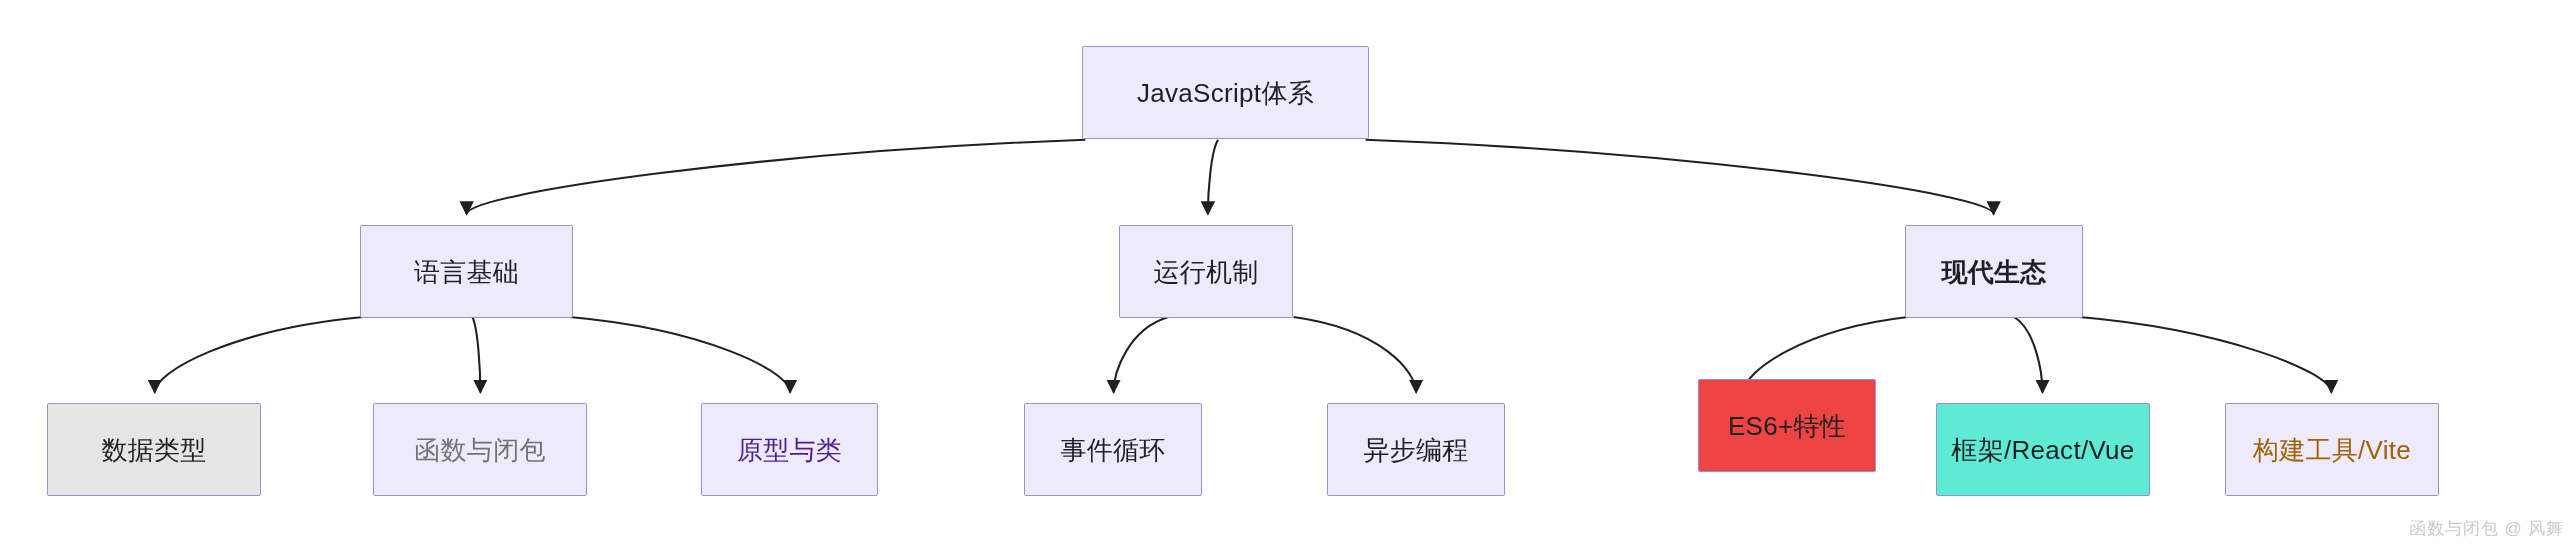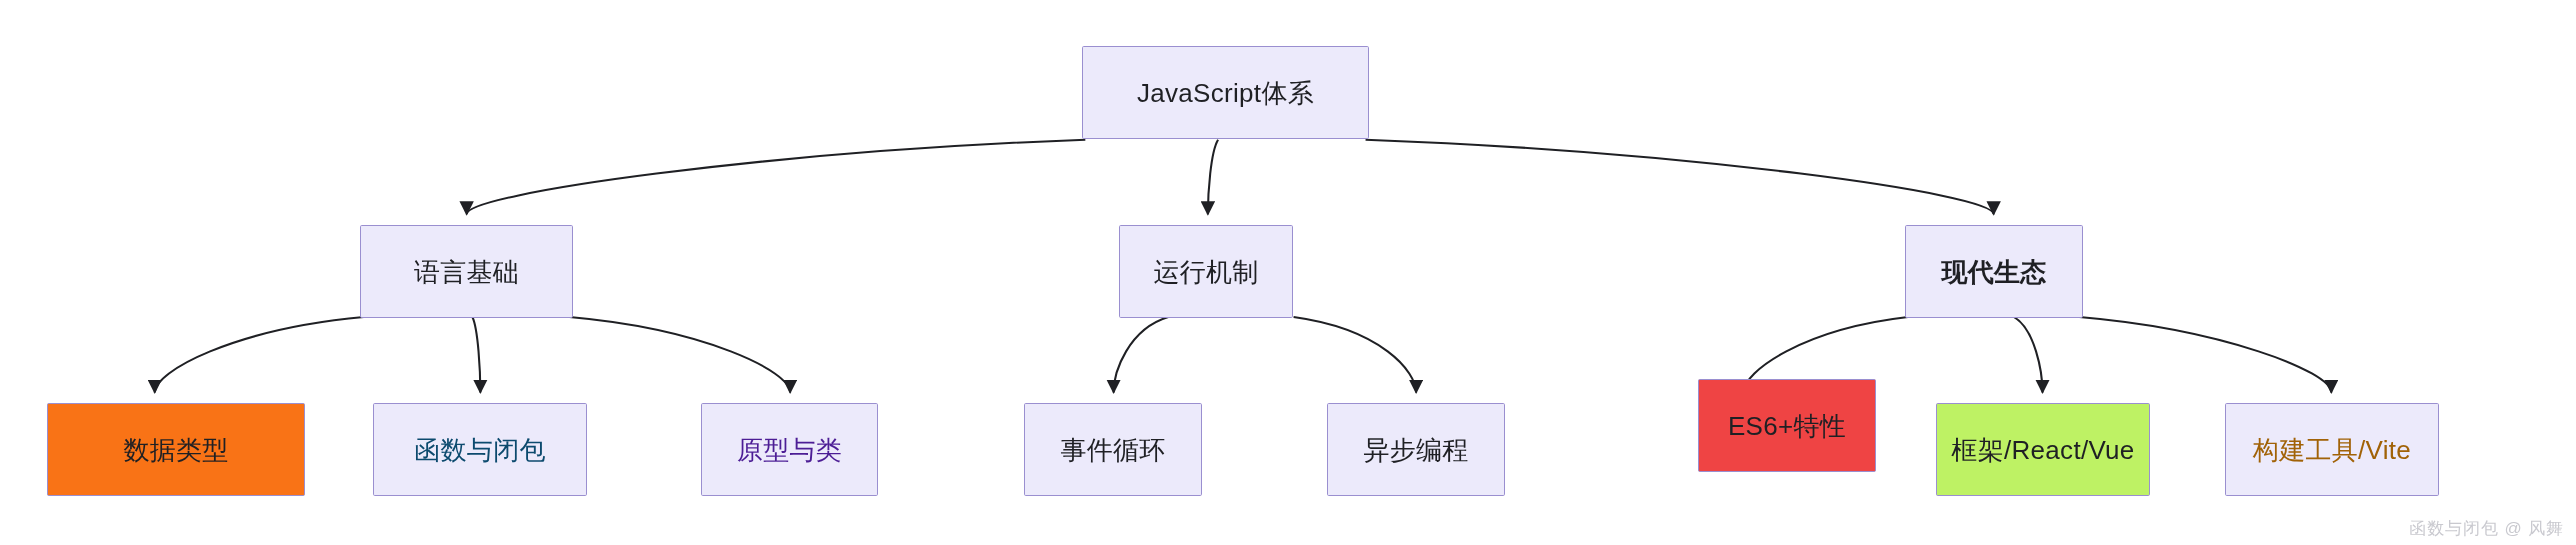--- a/index.html
+++ b/index.html
@@ -85,39 +85,39 @@
       </div>
       <div class="node" style="left: 360px; top: 225px; width: 213px; height: 93px; background: rgb(236, 234, 251); border-color: rgb(154, 143, 208); color: rgb(31, 32, 36);">
         <span class="node-label">语言基础</span>
       </div>
       <div class="node" style="left: 1119px; top: 225px; width: 174px; height: 93px; background: rgb(236, 234, 251); border-color: rgb(154, 143, 208); color: rgb(31, 32, 36);">
         <span class="node-label">运行机制</span>
       </div>
       <div class="node" style="left: 1905px; top: 225px; width: 178px; height: 93px; background: rgb(236, 234, 251); border-color: rgb(154, 143, 208); color: rgb(31, 32, 36); font-weight: bold;">
         <span class="node-label">现代生态</span>
       </div>
-      <div class="node" style="left: 47px; top: 403px; width: 258px; height: 93px; background: #f97316; border-color: rgb(154, 143, 208); color: rgb(31, 32, 36);">
+      <div class="node" style="left: 47px; top: 403px; width: 214px; height: 93px; background: #e5e5e5; border-color: rgb(154, 143, 208); color: rgb(31, 32, 36);">
         <span class="node-label">数据类型</span>
       </div>
-      <div class="node" style="left: 373px; top: 403px; width: 214px; height: 93px; background: rgb(236, 234, 251); border-color: rgb(154, 143, 208); color: #0c4a6e;">
+      <div class="node" style="left: 373px; top: 403px; width: 214px; height: 93px; background: rgb(236, 234, 251); border-color: rgb(154, 143, 208); color: #737373;">
         <span class="node-label">函数与闭包</span>
       </div>
       <div class="node" style="left: 701px; top: 403px; width: 177px; height: 93px; background: rgb(236, 234, 251); border-color: rgb(154, 143, 208); color: #4c1d95;">
         <span class="node-label">原型与类</span>
       </div>
       <div class="node" style="left: 1024px; top: 403px; width: 178px; height: 93px; background: rgb(236, 234, 251); border-color: rgb(154, 143, 208); color: rgb(31, 32, 36);">
         <span class="node-label">事件循环</span>
       </div>
       <div class="node" style="left: 1327px; top: 403px; width: 178px; height: 93px; background: rgb(236, 234, 251); border-color: rgb(154, 143, 208); color: rgb(31, 32, 36);">
         <span class="node-label">异步编程</span>
       </div>
       <div class="node" style="left: 1654px; top: 379px; width: 178px; height: 93px; background: #ef4444; border-color: rgb(154, 143, 208); color: rgb(31, 32, 36); margin-left: 44px;">
         <span class="node-label">ES6+特性</span>
       </div>
-      <div class="node" style="left: 1936px; top: 403px; width: 214px; height: 93px; background: #bef264; border-color: rgb(154, 143, 208); color: rgb(31, 32, 36);">
+      <div class="node" style="left: 1936px; top: 403px; width: 214px; height: 93px; background: #5eead4; border-color: rgb(154, 143, 208); color: rgb(31, 32, 36);">
         <span class="node-label">框架/React/Vue</span>
       </div>
       <div class="node" style="left: 2225px; top: 403px; width: 214px; height: 93px; background: rgb(236, 234, 251); border-color: rgb(154, 143, 208); color: #a16207;">
         <span class="node-label">构建工具/Vite</span>
       </div>
     </div>
 
   <div id="watermark">函数与闭包 @ 风舞</div>
 
 </div>

